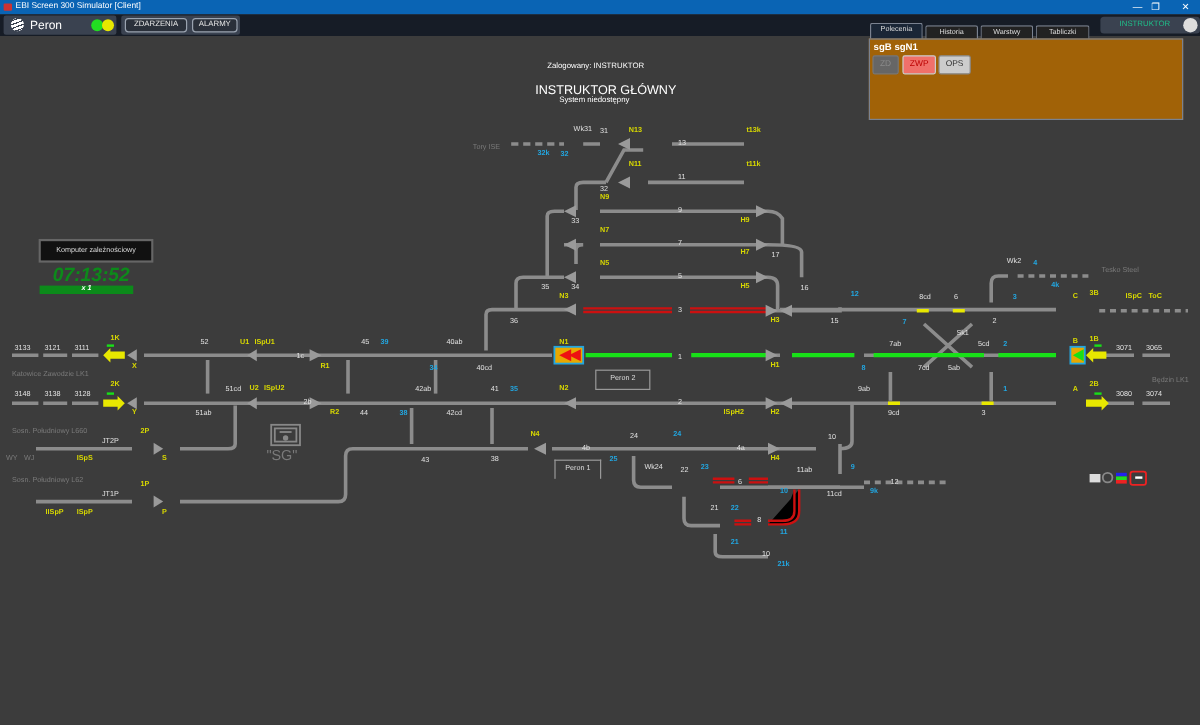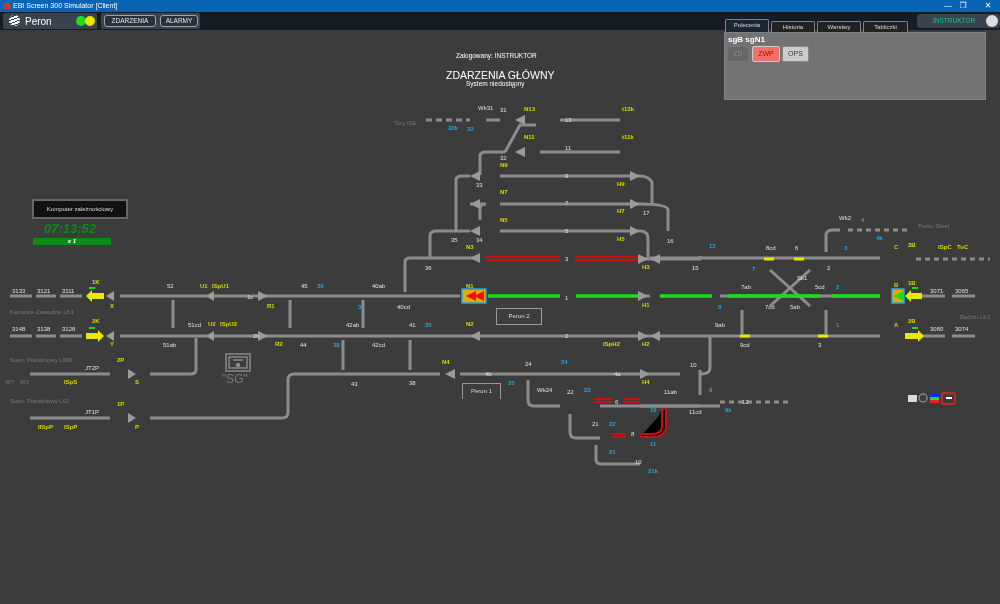--- a/index.html
+++ b/index.html
@@ -13,33 +13,33 @@
   .logo-text{position:absolute;left:22px;top:3px;color:#fff;font-size:10px;}
   .logo-mark{position:absolute;left:6px;top:2px;width:11px;height:11px;border-radius:50%;background:repeating-linear-gradient(160deg,#fff 0 2px,#3a4250 2px 3px);}
   .led{position:absolute;top:3px;width:10px;height:10px;border-radius:50%;}
   .topbtn-wrap{position:absolute;left:101px;top:1px;width:99px;height:16px;background:#3a4250;border-radius:2px;}
   .topbtn{position:absolute;top:2px;height:10px;border:1px solid #9aa3b0;border-radius:3px;color:#e8e8e8;font-size:6.5px;line-height:10px;text-align:center;background:#2a303a;}
   .instr-box{position:absolute;left:917px;top:2px;width:83px;height:14px;background:#3a4250;border-radius:3px;}
   .instr-label{position:absolute;left:16px;top:3px;color:#1fbf8a;font-size:6.5px;}
   .avatar{position:absolute;right:2px;top:1px;width:12px;height:12px;border-radius:50%;background:#ddd;}
   .ptab{position:absolute;height:11px;border:1px solid #7a8290;border-bottom:none;background:#222;color:#ddd;font-size:6px;line-height:11px;text-align:center;border-radius:2px 2px 0 0;}
   .ptab.active{background:#1a2636;height:13px;top:-1px;}
-  .cmd-panel{position:absolute;left:724px;top:32px;width:260px;height:66px;background:#737373;border:1px solid #7a8290;}
+  .cmd-panel{position:absolute;left:724px;top:32px;width:260px;height:66px;background:#a16207;border:1px solid #7a8290;}
   .cmd-title{position:absolute;left:3px;top:2px;color:#fff;font-size:8px;font-weight:bold;}
   .cmd-btn{position:absolute;top:13px;height:14px;border-radius:2px;font-size:7px;line-height:14px;text-align:center;border:1px solid #888;}
   .map-text{position:absolute;white-space:nowrap;font-size:6px;color:#ddd;}
   .y{color:#d8d800;font-weight:bold;}
   .b{color:#22a6e0;font-weight:bold;}
   .g{color:#7a7a7a;}
   .w{color:#e0e0e0;}
   .hdr-login{position:absolute;left:456px;top:52px;color:#fff;font-size:6.5px;}
   .hdr-station{position:absolute;left:446px;top:69px;color:#fff;font-size:10.5px;}
   .hdr-system{position:absolute;left:466px;top:80px;color:#fff;font-size:6.5px;}
   .kz-box{position:absolute;left:32px;top:199px;width:92px;height:16px;background:#111;border:2px solid #666;color:#ddd;font-size:6px;line-height:16px;text-align:center;}
-  .clock{position:absolute;left:44px;top:221px;color:#0c8a1a;font-size:13px;font-style:italic;font-weight:bold;}
+  .clock{position:absolute;left:44px;top:221px;color:#0c8a1a;font-size:16px;font-style:italic;font-weight:bold;}
   .speed{position:absolute;left:33px;top:238px;width:78px;height:7px;background:#0c8a1a;color:#fff;font-size:6px;line-height:7px;text-align:center;font-style:italic;font-weight:bold;}
   .peron{position:absolute;height:15px;border:1px solid #999;color:#ddd;font-size:6px;line-height:15px;text-align:center;}
   svg#map{position:absolute;left:0;top:30px;}
 </style>
 </head>
 <body>
 
 <div class="titlebar">
   <span class="app-icon"></span>
   <span class="title">EBI Screen 300 Simulator [Client]</span>
@@ -70,21 +70,21 @@
 <div class="ptab" style="left:817px;top:21px;width:42px">Warstwy</div>
 <div class="ptab" style="left:863px;top:21px;width:43px">Tabliczki</div>
 <div class="cmd-panel">
   <span class="cmd-title">sgB sgN1</span>
   <span class="cmd-btn" style="left:2px;width:20px;background:#666;color:#8a8a8a;border-color:#777">ZD</span>
   <span class="cmd-btn" style="left:27px;width:26px;background:#f0706a;color:#b00;border-color:#ccc">ZWP</span>
   <span class="cmd-btn" style="left:57px;width:25px;background:#ccc;color:#333">OPS</span>
 </div>
 
 <div class="hdr-login">Zalogowany: INSTRUKTOR</div>
-<div class="hdr-station">ZDARZENIA GŁÓWNY</div>
+<div class="hdr-station">INSTRUKTOR GŁÓWNY</div>
 <div class="hdr-system">System niedostępny</div>
 
 <div class="kz-box">Komputer zależnościowy</div>
 <div class="clock">07:13:52</div>
 <div class="speed">x 1</div>
 
 <svg id="map" width="1000" height="574">
   <g stroke="#8c8c8c" stroke-width="3" fill="none" stroke-linecap="butt">
 
     <path d="M120 266 H460"></path>

